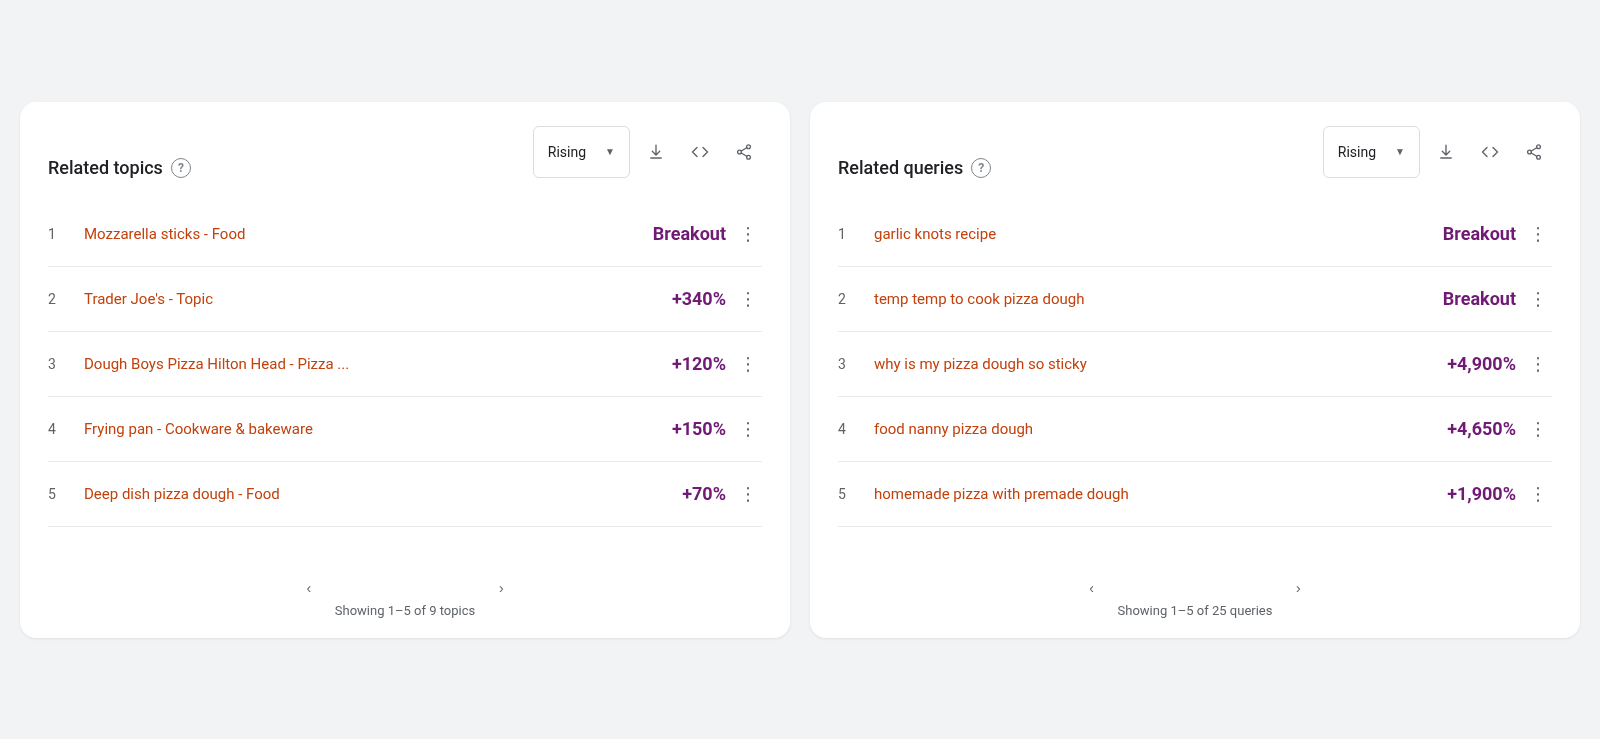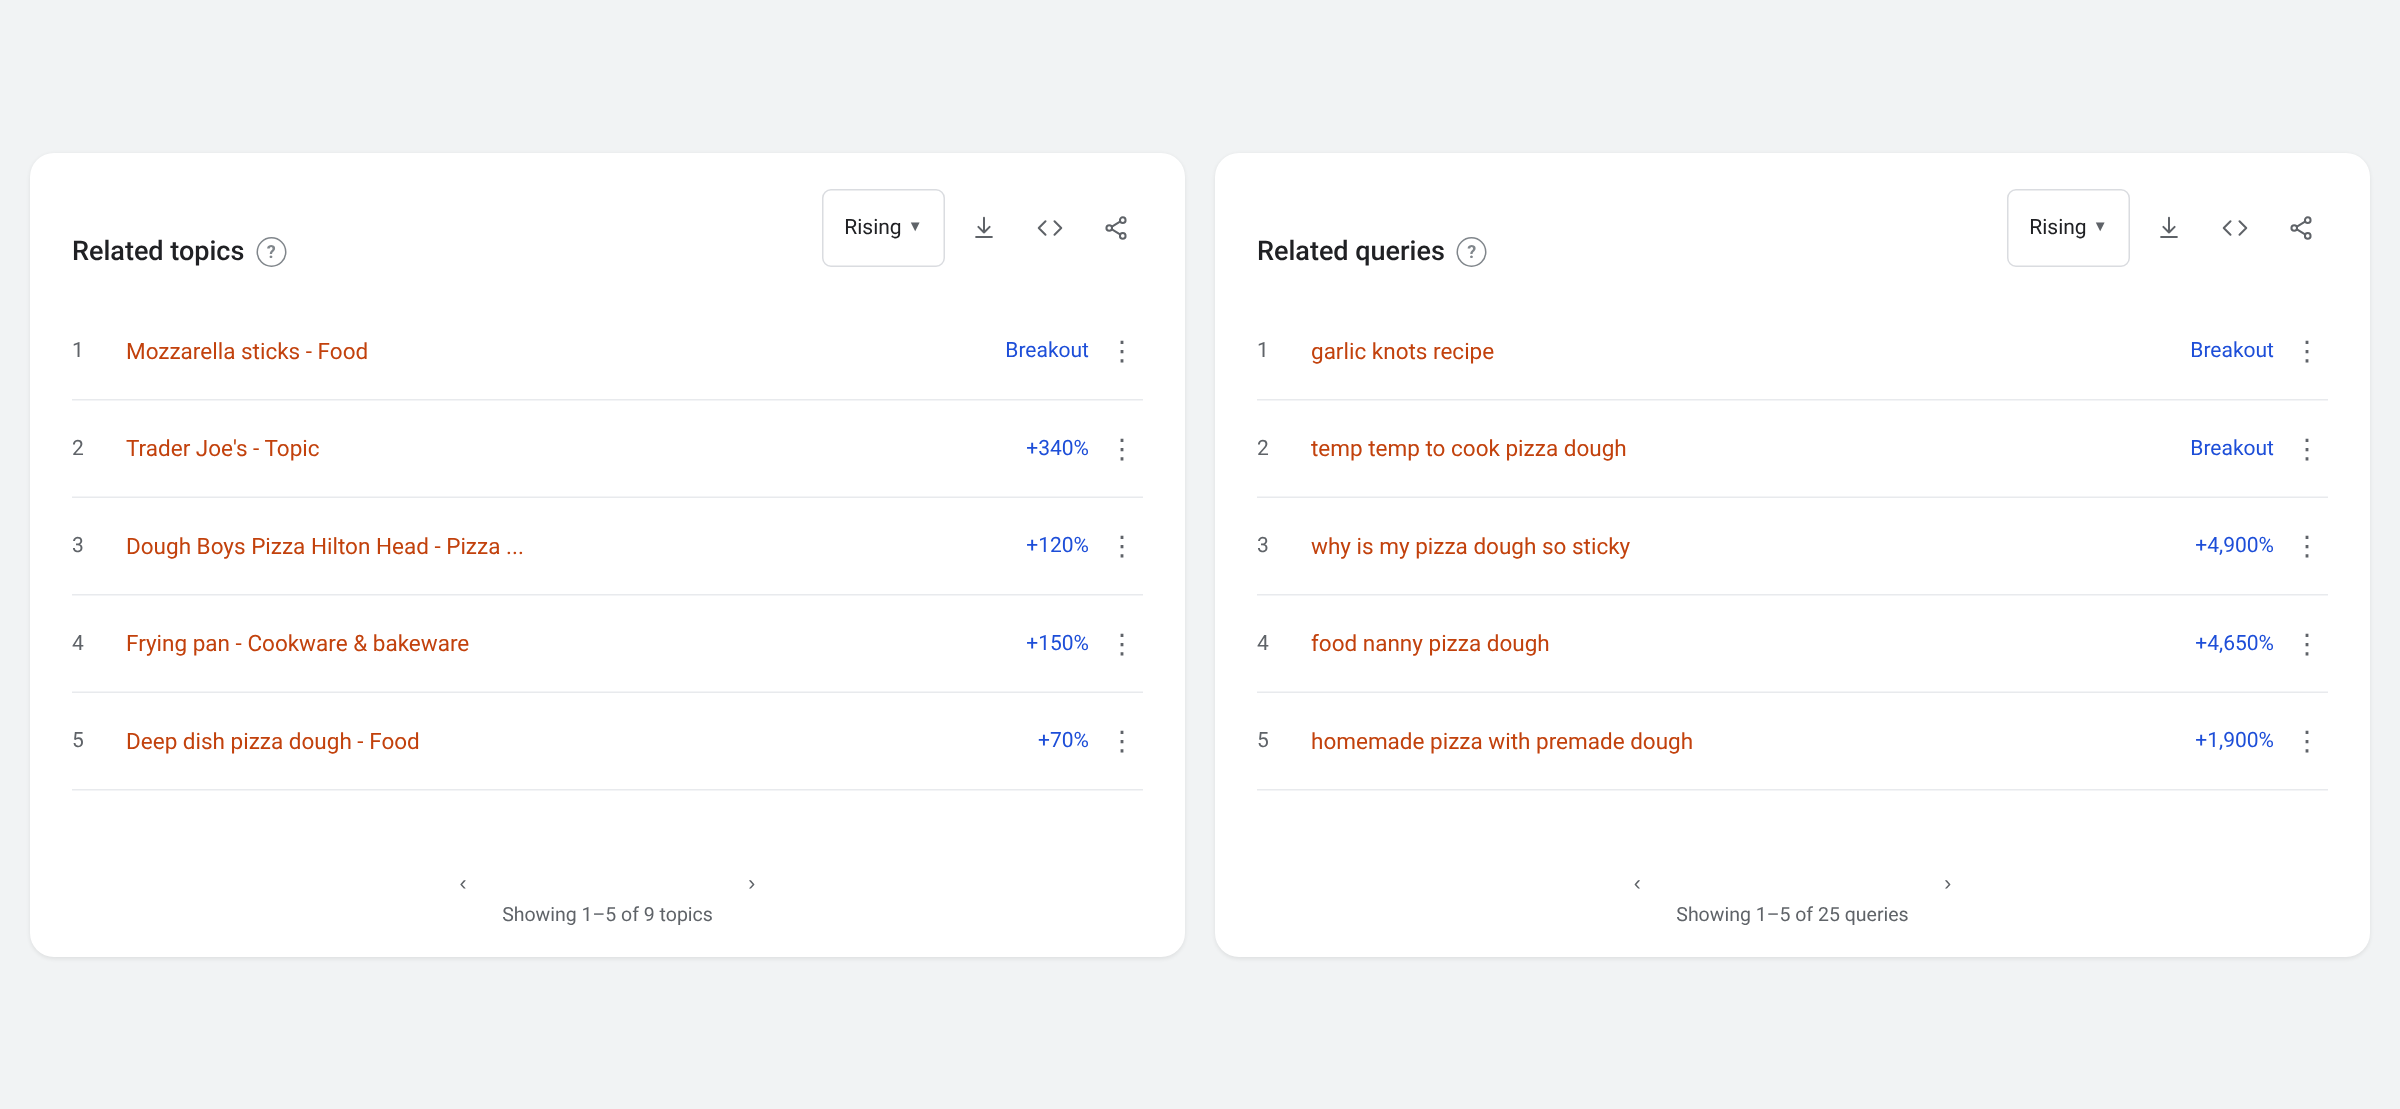--- a/index.html
+++ b/index.html
@@ -52,21 +52,21 @@
       margin-right: auto;
     }
     .header-controls {
       display: flex;
       align-items: center;
       gap: 8px;
     }
     .rising-btn {
       display: flex;
       align-items: center;
-      gap: 4px;
+      gap: 19px;
       border: 1.5px solid #dadce0;
       border-radius: 6px;
       padding: 17px 14px;
       font-size: 14px;
       color: #202124;
       background: #fff;
       cursor: pointer;
       font-family: inherit;
     }
     .rising-btn .chevron {
@@ -104,24 +104,25 @@
       width: 24px;
       flex-shrink: 0;
       margin-right: 12px;
     }
     .item-label {
       font-size: 15px;
       color: #c2410c;
       flex: 1;
     }
     .item-value {
-      font-size: 14px;
-      color: #1d4ed8;
+      font-size: 18px;
+      color: #701a75;
       margin-right: 8px;
       white-space: nowrap;
+      font-weight: bold;
     }
     .item-menu {
       color: #5f6368;
       cursor: pointer;
       font-size: 18px;
       padding: 4px;
       border-radius: 50%;
       display: flex;
       align-items: center;
       justify-content: center;

